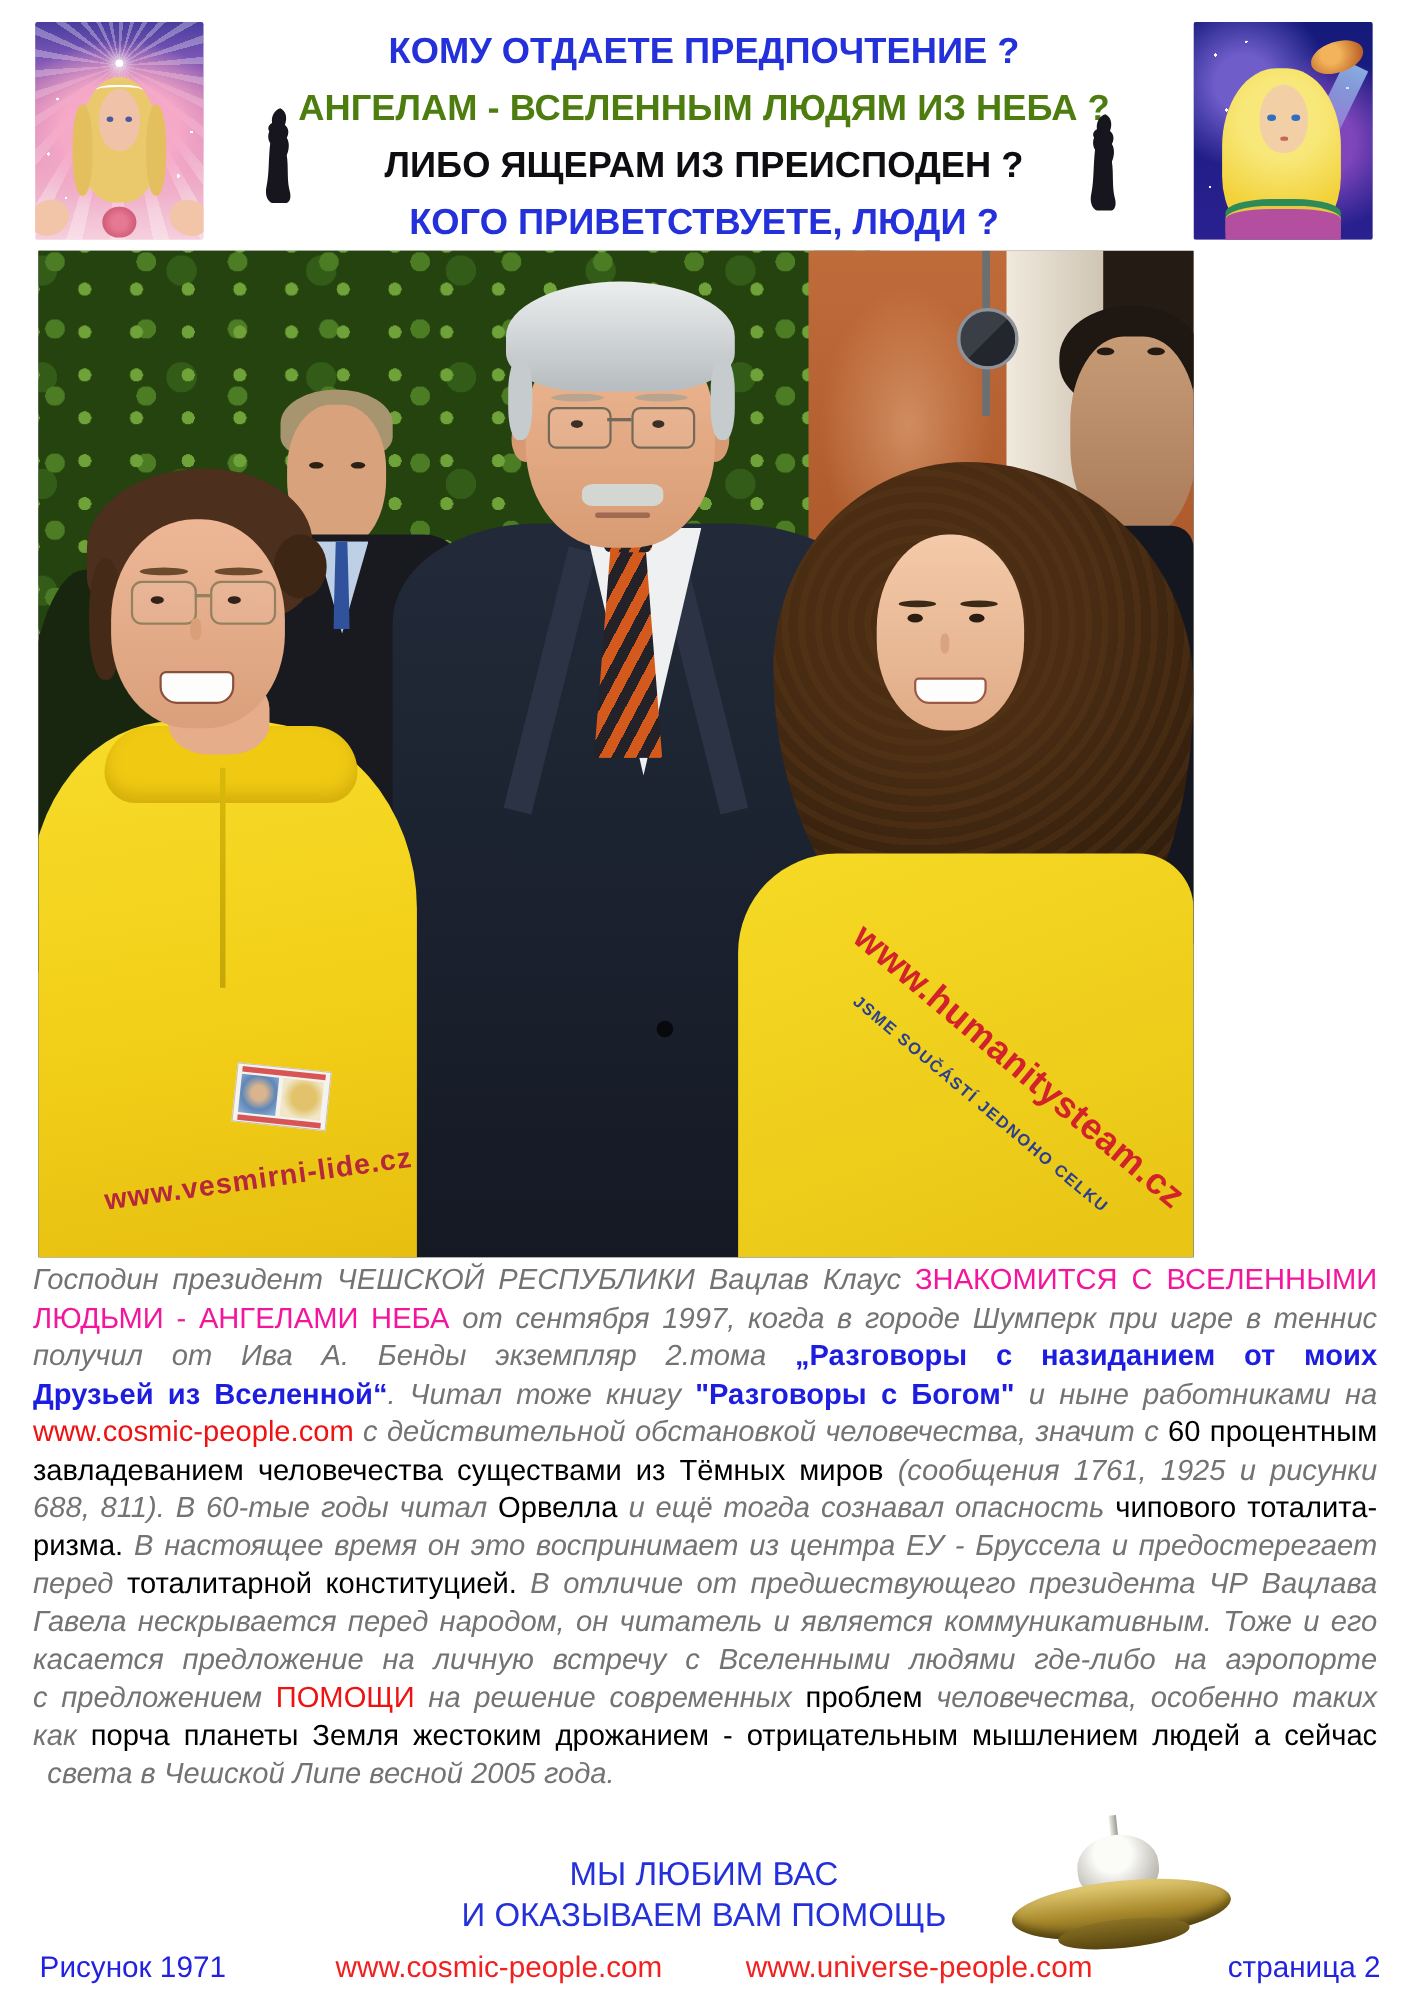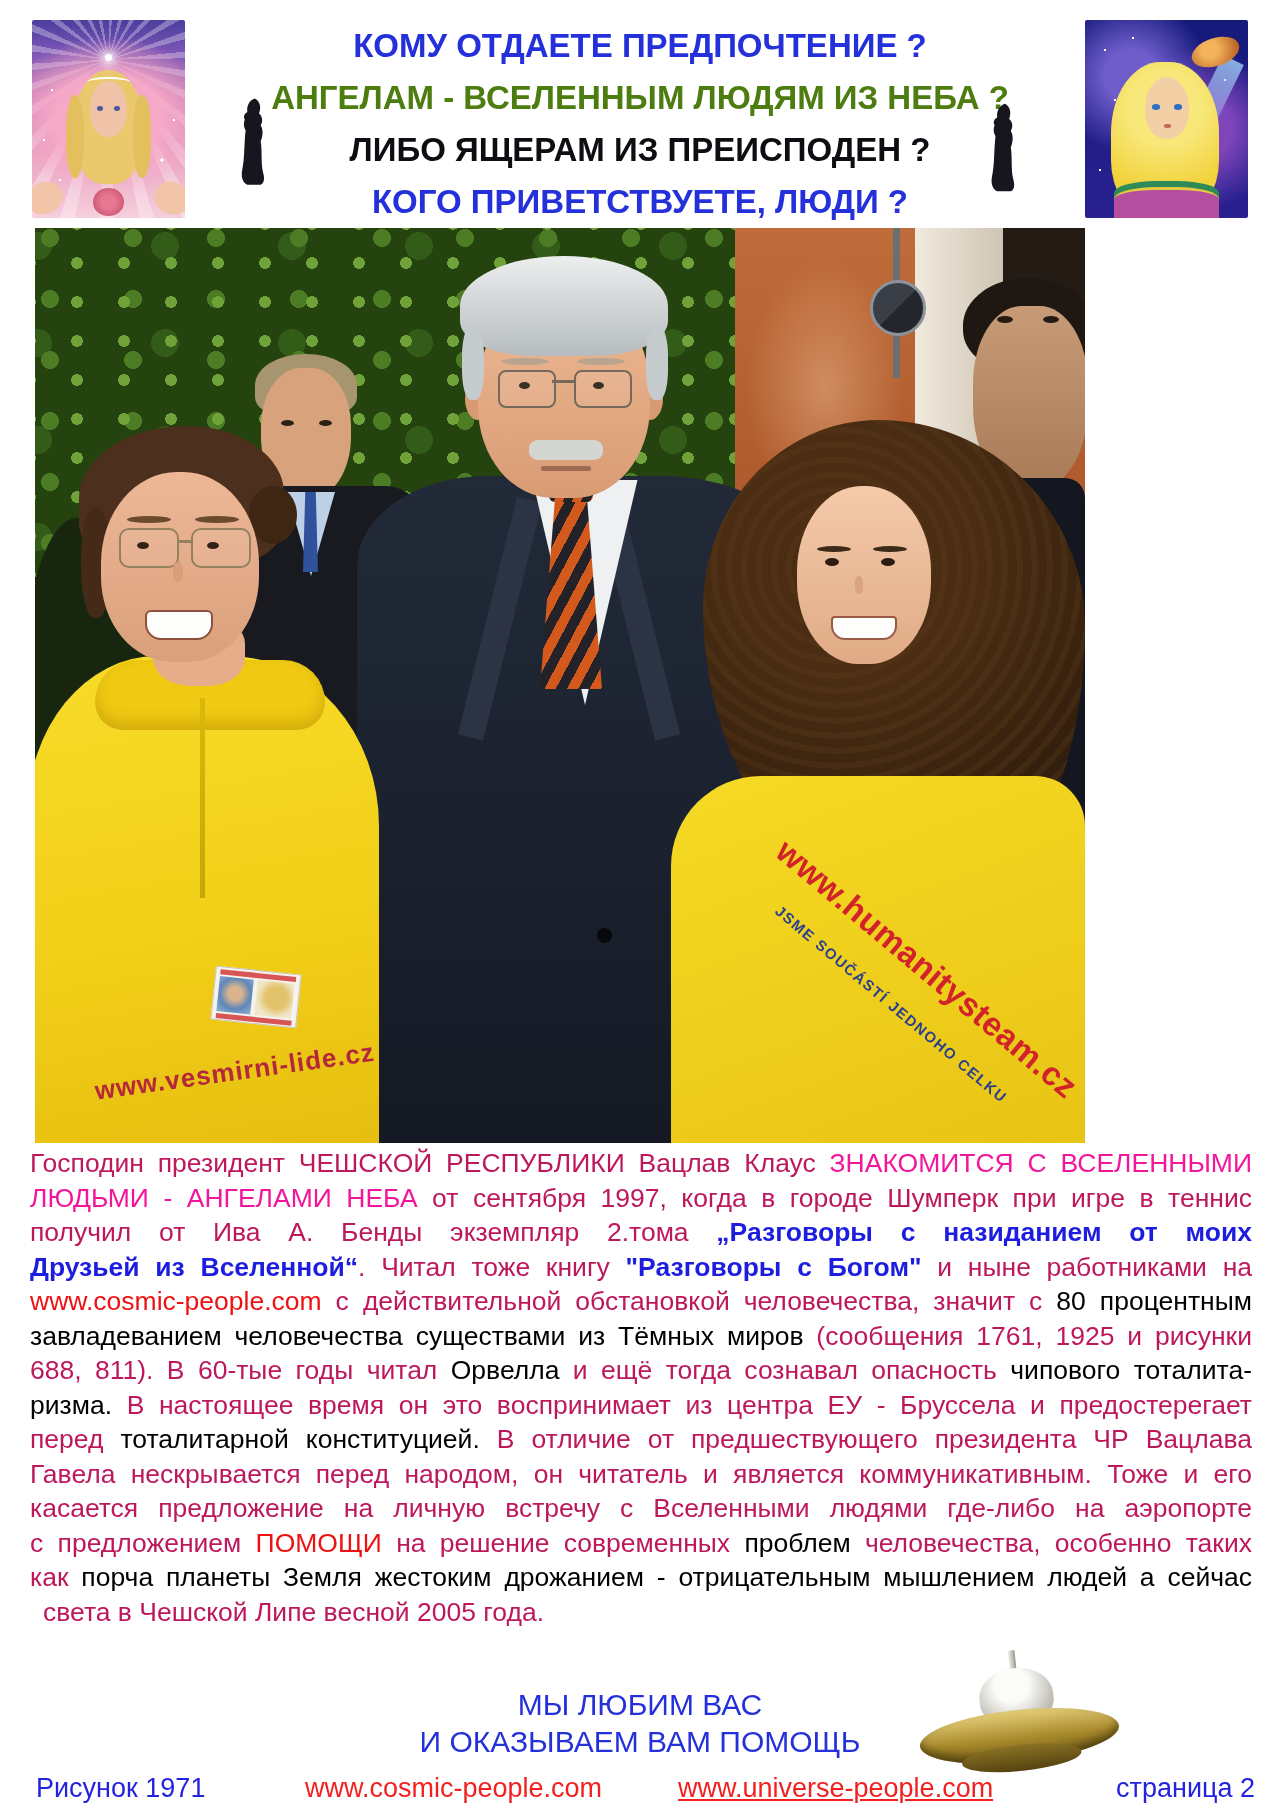--- a/index.html
+++ b/index.html
@@ -180,21 +180,21 @@
   .badge-p2{position:absolute;left:42px;top:9px;width:37px;height:35px;
     background:radial-gradient(circle at 55% 45%,#e2c26a 0 38%,#f0e6c8 70%);}
   .lw-url{position:absolute;left:58px;top:848px;transform:rotate(-8deg);transform-origin:0 0;
     color:#b5273a;font-weight:bold;font-size:26px;white-space:nowrap;letter-spacing:1px;}
 
   
   .article{position:absolute;left:30px;top:1146px;width:1222px;}
   .bodyline{font-size:26.5px;line-height:34.5px;height:34.5px;white-space:nowrap;
     text-align:justify;text-align-last:justify;}
   .bodyline.last{text-align-last:left;margin-left:13px;}
-  .run-b{color:#be185d;}
+  .run-b{color:#737373;font-style:italic;}
   .run-B{color:#1d1de0;font-weight:bold;}
   .run-k{color:#000;}
   .run-m{color:#f3169c;}
   .run-r{color:#ef1212;}
 
   
   .slogan{position:absolute;left:0;top:1686px;width:1280px;text-align:center;
     color:#2430da;font-size:30px;line-height:37px;}
   .ufo{position:absolute;left:915px;top:1650px;width:205px;height:125px;transform:rotate(-6deg);}
   .ufo-spike{position:absolute;left:99px;top:0;width:7px;height:30px;
@@ -345,21 +345,21 @@
       <div class="badge-cap" style="top:46px;"></div>
     </div>
     <div class="lw-url">www.vesmirni-lide.cz</div>
   </div>
 
   <div class="article">
       <div class="bodyline"><span class="run-b">Господин президент ЧЕШСКОЙ РЕСПУБЛИКИ Вацлав Клаус </span><span class="run-m">ЗНАКОМИТСЯ С ВСЕЛЕННЫМИ</span></div>
       <div class="bodyline"><span class="run-m">ЛЮДЬМИ - АНГЕЛАМИ НЕБА </span><span class="run-b">от сентября 1997, когда в городе Шумперк при игре в теннис</span></div>
       <div class="bodyline"><span class="run-b">получил от Ива А. Бенды экземпляр 2.тома </span><span class="run-B">„Разговоры с назиданием от моих</span></div>
       <div class="bodyline"><span class="run-B">Друзьей из Вселенной“</span><span class="run-b">. Читал тоже книгу </span><span class="run-B">"Разговоры с Богом"</span><span class="run-b"> и ныне работниками на</span></div>
-      <div class="bodyline"><span class="run-r">www.cosmic-people.com</span><span class="run-b"> с действительной обстановкой человечества, значит с </span><span class="run-k">80 процентным</span></div>
+      <div class="bodyline"><span class="run-r">www.cosmic-people.com</span><span class="run-b"> с действительной обстановкой человечества, значит с </span><span class="run-k">60 процентным</span></div>
       <div class="bodyline"><span class="run-k">завладеванием человечества существами из Тёмных миров </span><span class="run-b">(сообщения 1761, 1925 и рисунки</span></div>
       <div class="bodyline"><span class="run-b">688, 811). В 60-тые годы читал </span><span class="run-k">Орвелла </span><span class="run-b">и ещё тогда сознавал опасность </span><span class="run-k">чипового тоталита-</span></div>
       <div class="bodyline"><span class="run-k">ризма. </span><span class="run-b">В настоящее время он это воспринимает из центра ЕУ - Бруссела и предостерегает</span></div>
       <div class="bodyline"><span class="run-b">перед </span><span class="run-k">тоталитарной конституцией. </span><span class="run-b">В отличие от предшествующего президента ЧР Вацлава</span></div>
       <div class="bodyline"><span class="run-b">Гавела нескрывается перед народом, он читатель и является коммуникативным. Тоже и его</span></div>
       <div class="bodyline"><span class="run-b">касается предложение на личную встречу с Вселенными людями где-либо на аэропорте</span></div>
       <div class="bodyline"><span class="run-b">с предложением </span><span class="run-r">ПОМОЩИ </span><span class="run-b">на решение современных </span><span class="run-k">проблем </span><span class="run-b">человечества, особенно таких</span></div>
       <div class="bodyline"><span class="run-b">как </span><span class="run-k">порча планеты Земля жестоким дрожанием - отрицательным мышлением людей а сейчас</span></div>
       <div class="bodyline last"><span class="run-b">света в Чешской Липе весной 2005 года.</span></div>
     </div>
@@ -373,17 +373,17 @@
     <div class="ufo-spike"></div>
     <div class="ufo-dome"></div>
     <div class="ufo-collar"></div>
     <div class="ufo-hull"></div>
     <div class="ufo-skirt"></div>
   </div>
 
   <div class="footer">
     <span class="abs f-blue" style="left:36px;">Рисунок 1971</span>
     <span class="abs f-red" style="left:305px;">www.cosmic-people.com</span>
-    <span class="abs f-red" style="left:678px;text-decoration:underline;">www.universe-people.com</span>
+    <span class="abs f-red" style="left:678px;">www.universe-people.com</span>
     <span class="abs f-blue" style="right:25px;">страница 2</span>
   </div>
 
 </div>
 
 </body></html>

